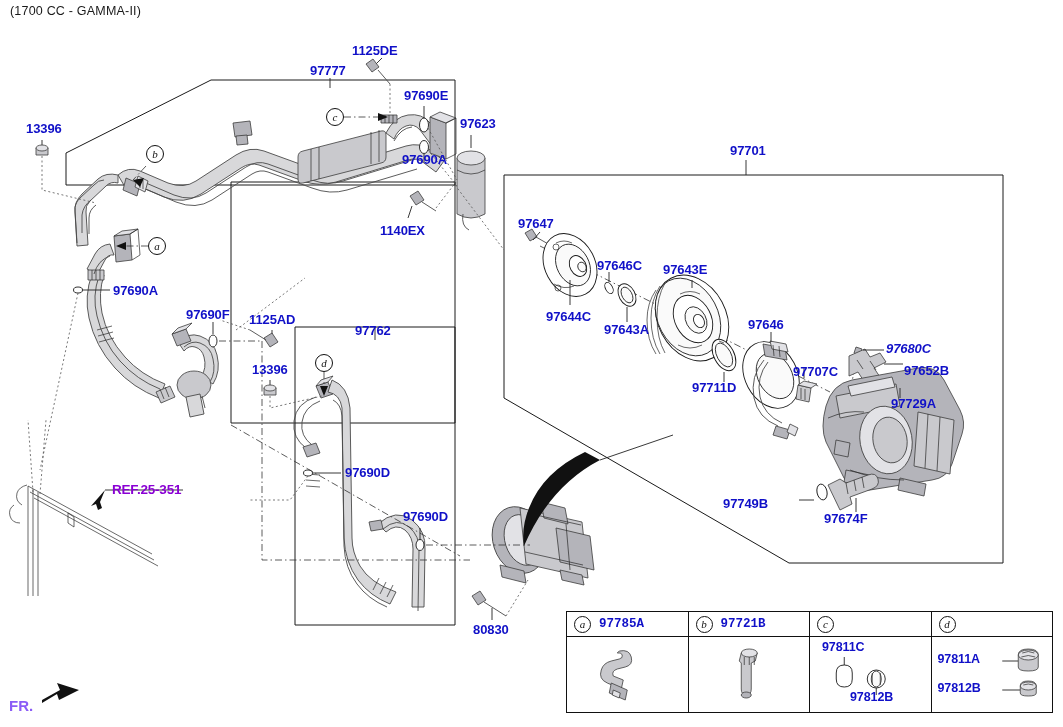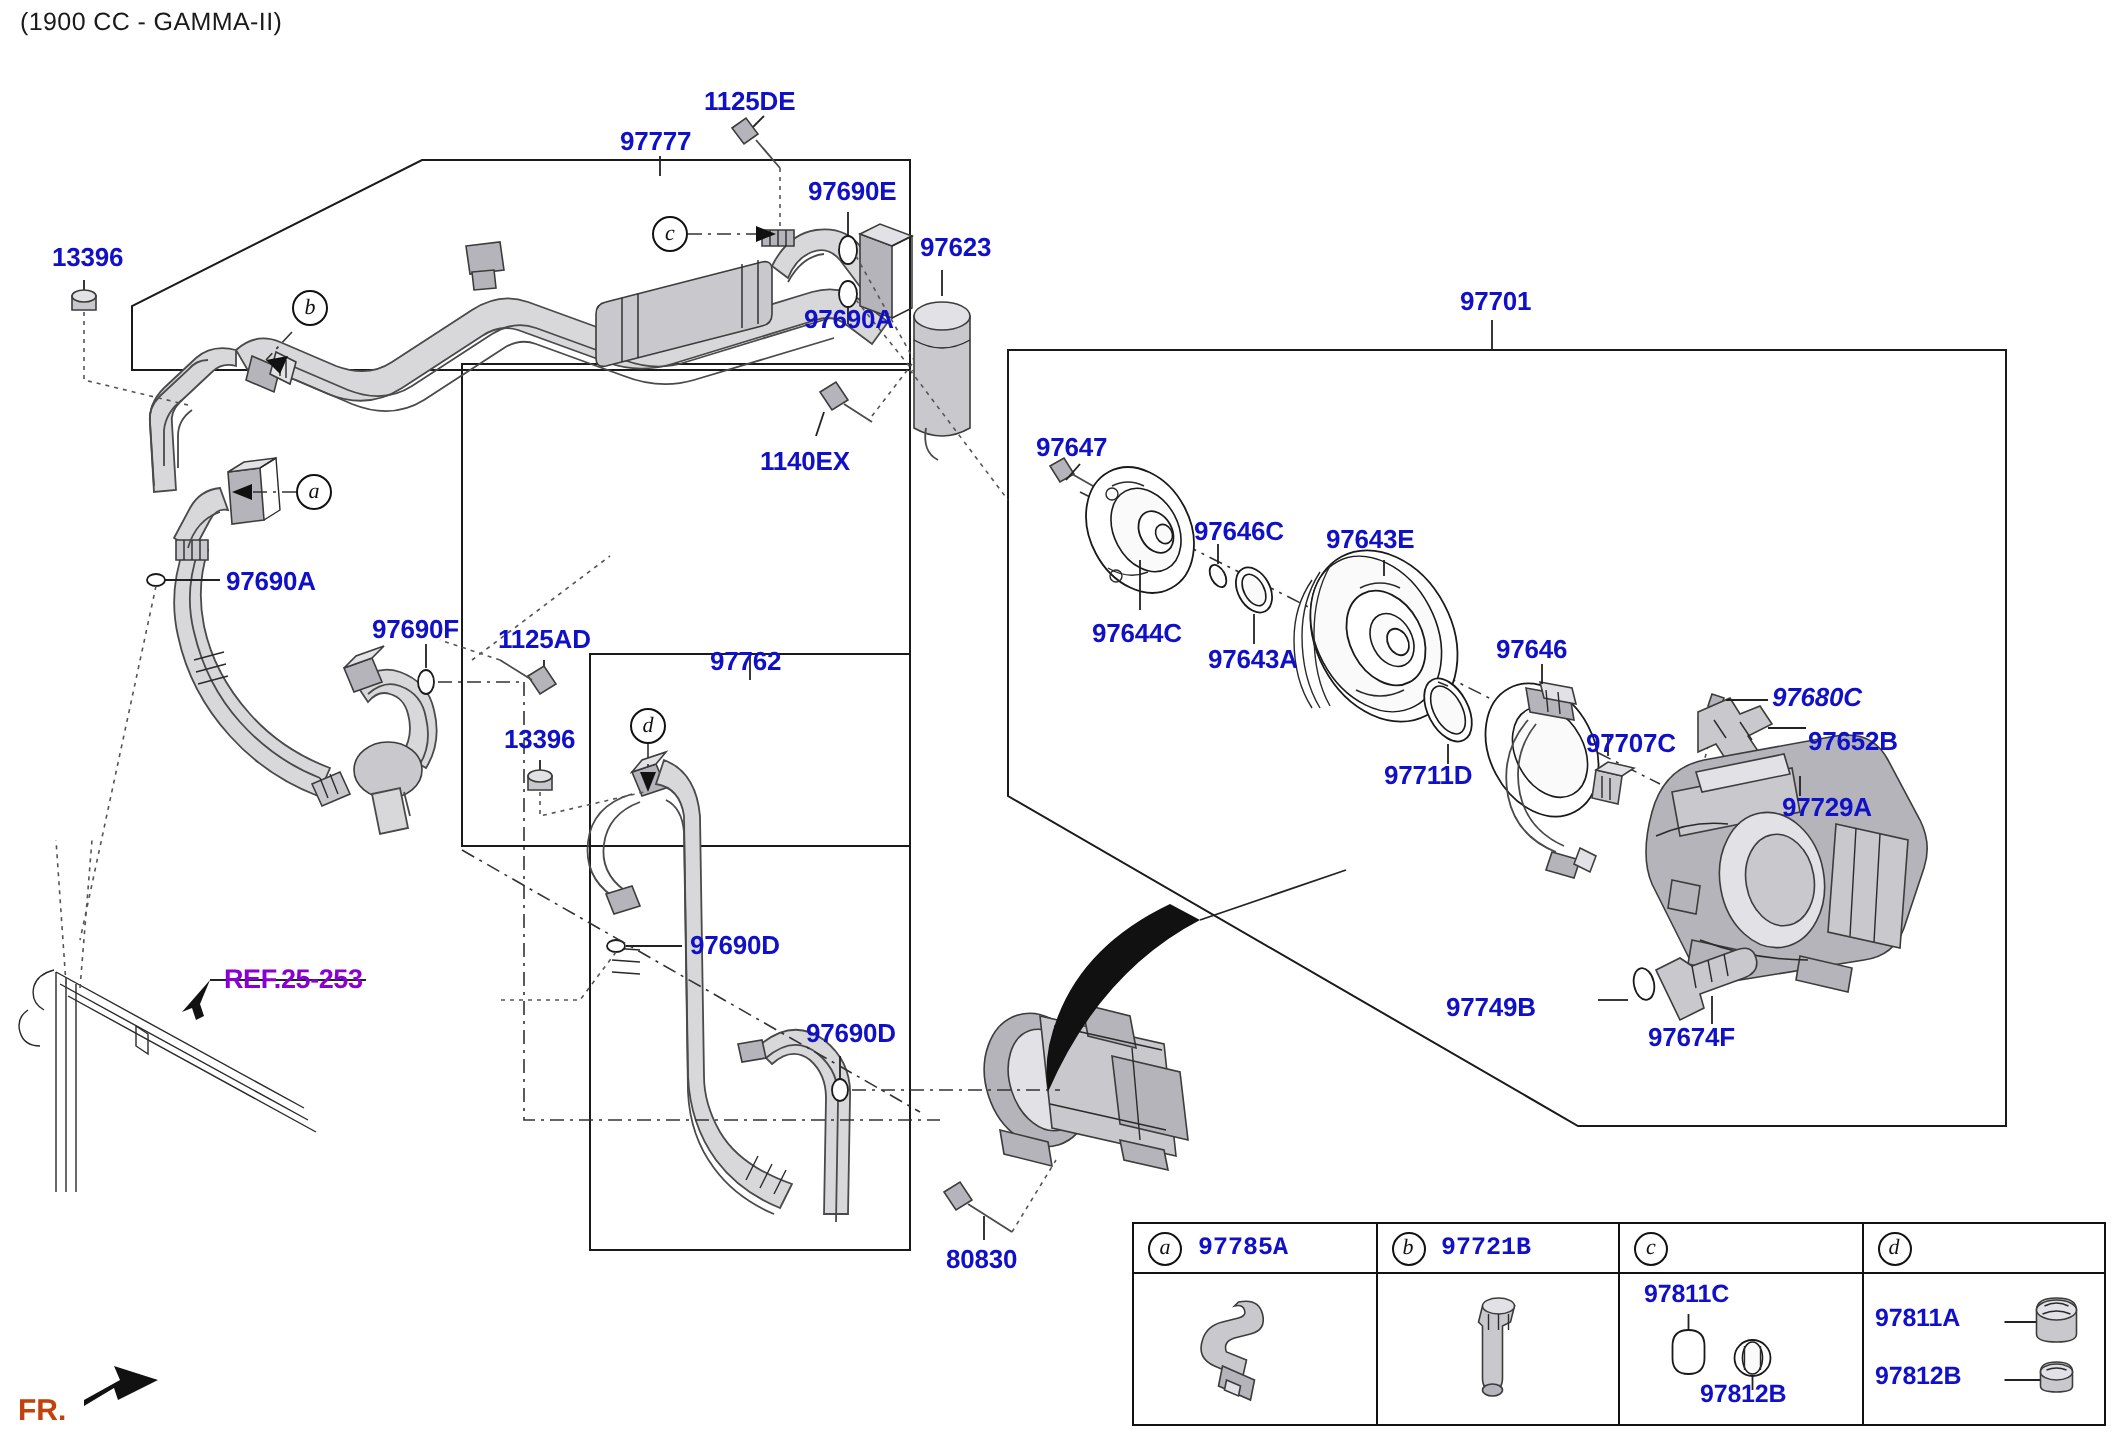--- a/index.html
+++ b/index.html
@@ -24,21 +24,21 @@
     white-space:nowrap;letter-spacing:-.1px;
     line-height:1;
   }
   .ref{
     position:absolute;
     font-size:13.5px;font-weight:700;color:#8a00d4;
     white-space:nowrap;letter-spacing:-.2px;
   }
   .fr{
     position:absolute;left:9px;top:697px;
-    font-size:15px;font-weight:700;color:#c2410c;
+    font-size:15px;font-weight:700;color:#8b5cf6;
   }
 
   
   .balloon{
     position:absolute;width:18px;height:18px;border-radius:50%;
     border:1.2px solid #111;background:#fff;
     font-size:11px;color:#111;
     display:flex;align-items:center;justify-content:center;
     font-family:"Liberation Serif","DejaVu Serif",serif;
     font-style:italic;box-sizing:border-box;
@@ -80,21 +80,21 @@
     font-size:12.5px;font-weight:700;color:#1010c8;white-space:nowrap;font-family:Liberation Mono, monospace;
   }
   .lgbody{position:relative;height:75px;}
   .lgbody .pn{font-size:12.5px;}
 </style>
 </head>
 <body>
 
 <div id="root">
 
-  <div class="hdr">(1900 CC - GAMMA-II)</div>
+  <div class="hdr">(1700 CC - GAMMA-II)</div>
 
   <svg class="layer" viewBox="0 0 1063 727">
 
     <path class="bx" d="M 211,80 L 455,80 L 455,185 L 66,185 L 66,153 Z"></path>
 
     <path class="bx" d="M 231,182 L 455,182 L 455,423 L 231,423 Z"></path>
 
     <path class="bx" d="M 295,327 L 455,327 L 455,625 L 295,625 Z"></path>
 
     <path class="bx" d="M 504,175 L 1003,175 L 1003,563 L 789,563 L 504,398 Z"></path>
@@ -419,21 +419,21 @@
   <div class="pn" style="left:663px;top:263px;">97643E</div>
   <div class="pn" style="left:692px;top:381px;">97711D</div>
   <div class="pn" style="left:748px;top:318px;">97646</div>
   <div class="pn" style="left:793px;top:365px;">97707C</div>
   <div class="pn" style="left:886px;top:342px;font-style:italic;">97680C</div>
   <div class="pn" style="left:904px;top:364px;">97652B</div>
   <div class="pn" style="left:891px;top:397px;">97729A</div>
   <div class="pn" style="left:723px;top:497px;">97749B</div>
   <div class="pn" style="left:824px;top:512px;">97674F</div>
 
-  <div class="ref" style="left:112px;top:482px;">REF.25-253</div>
+  <div class="ref" style="left:112px;top:482px;">REF.25-351</div>
 
   <div class="balloon" style="left:146px;top:145px;">b</div>
   <div class="balloon" style="left:148px;top:237px;">a</div>
   <div class="balloon" style="left:326px;top:108px;">c</div>
   <div class="balloon" style="left:315px;top:354px;">d</div>
 
   <div class="fr">FR.</div>
   <svg class="layer" style="left:0;top:0;">
     <path class="blk" d="M 42,700 l 18,-10 l -3,-7 l 22,7 l -20,10 l -2,-6 l -15,9 Z"></path>
   </svg>

